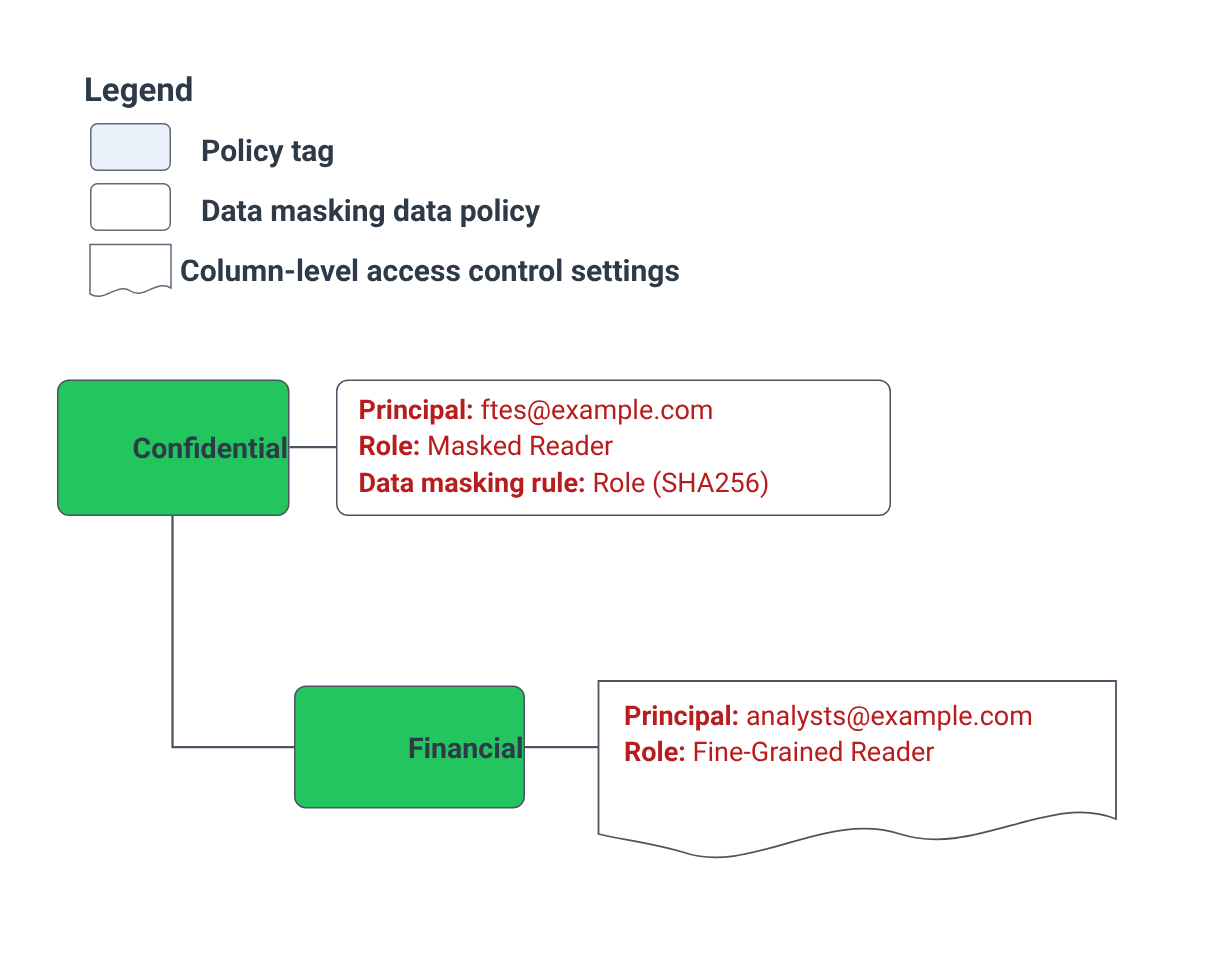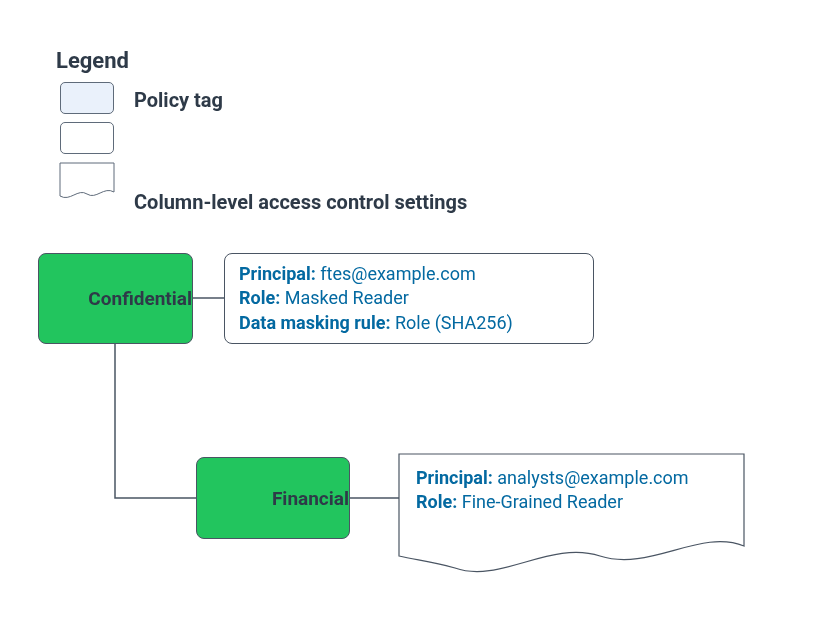--- a/index.html
+++ b/index.html
@@ -74,21 +74,21 @@
     background: #ffffff;
     box-sizing: border-box;
     padding: 10px 14px;
     display: flex;
     flex-direction: column;
     justify-content: center;
   }
   .kv {
     font-size: 18px;
     line-height: 1.35;
-    color: #0369a1;
+    color: #b91c1c;
     white-space: nowrap;
   }
   .kv .k { font-weight: 700; }
   .kv .v { font-weight: 400; }
 
   
   .clac-content {
     position: absolute;
     padding: 0;
     display: flex;
@@ -123,22 +123,23 @@
              C 430 561, 415 560, 399 556
              Z" fill="#ffffff" stroke="#4a5563" stroke-width="1.2"></path>
   </svg>
 
   <div class="legend-title" style="left:56px; top:48px;">Legend</div>
 
   <div class="legend-swatch tag" style="left:60px; top:82px;"></div>
   <div class="legend-label" style="left:134px; top:88px;">Policy tag</div>
 
   <div class="legend-swatch" style="left:60px; top:122px;"></div>
+  <div class="legend-label" style="left:134px; top:128px;">Data masking data policy</div>
 
-  <div class="legend-label" style="left:134px; top:168px;margin-top:22px;">Column-level access control settings</div>
+  <div class="legend-label" style="left:120px; top:168px;">Column-level access control settings</div>
 
   <div class="policy-tag" style="left:38px; top:253px; width:155px; height:91px;">
     <span class="name">Confidential</span>
   </div>
 
   <div class="mask-box" style="left:224px; top:253px; width:370px; height:91px;">
     <div class="kv">
       <span class="k">Principal:</span>
       <span class="v">ftes@example.com</span>
     </div>

